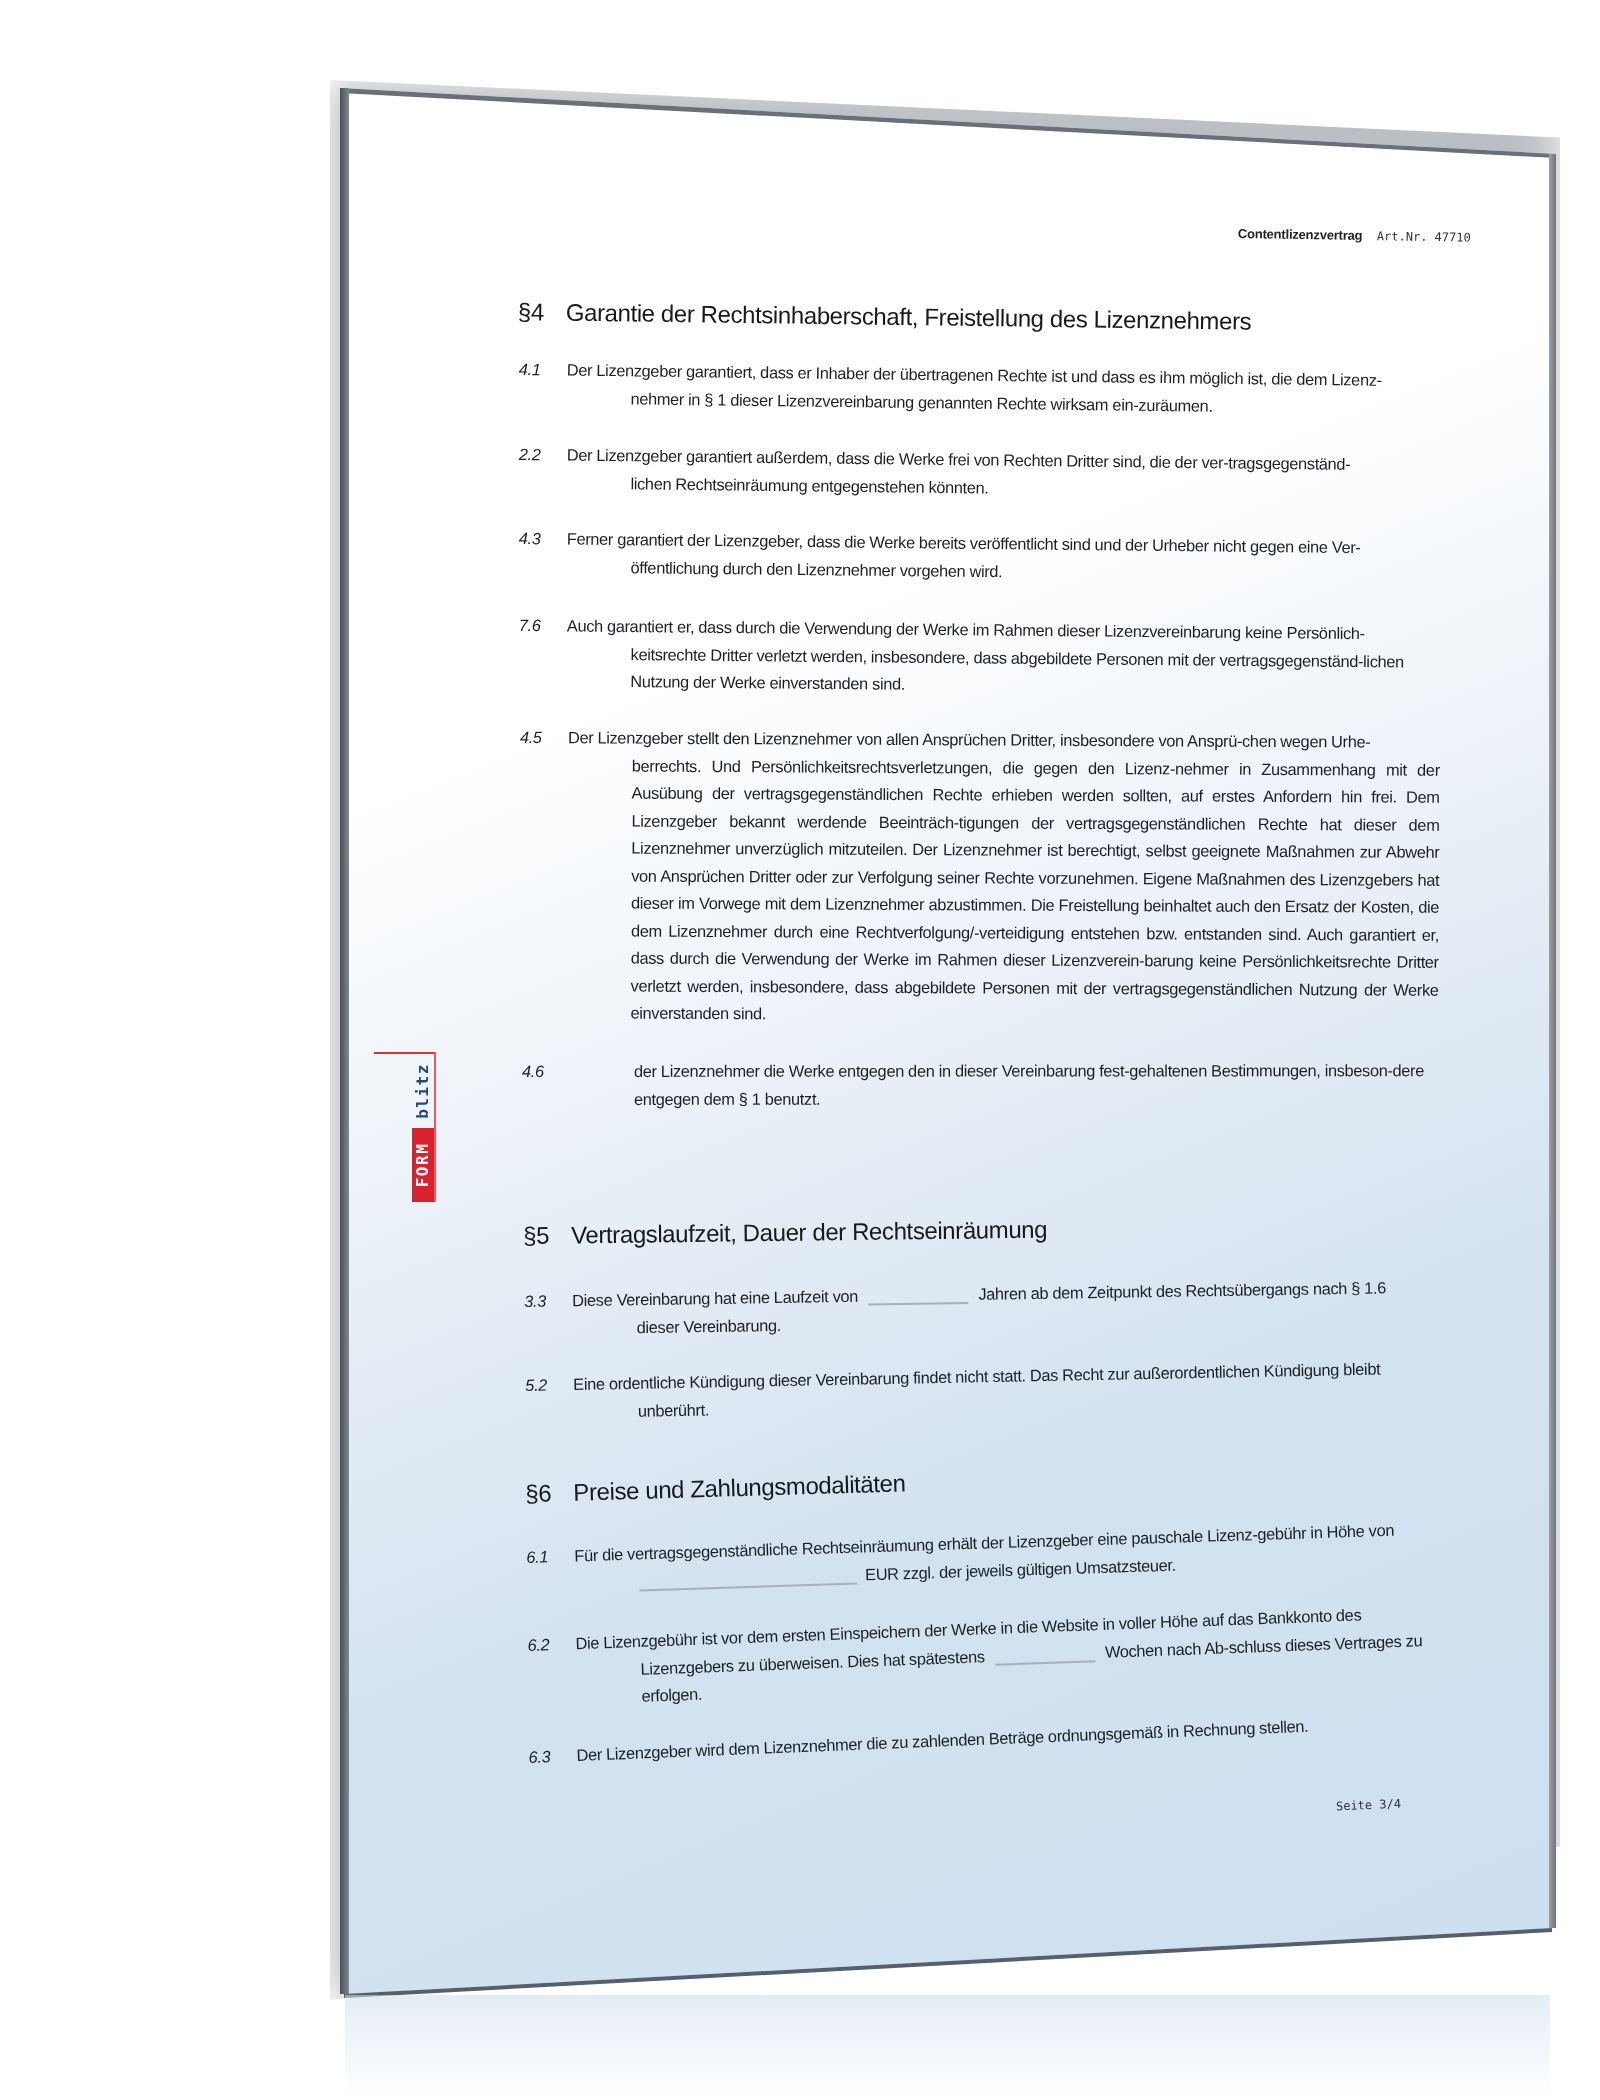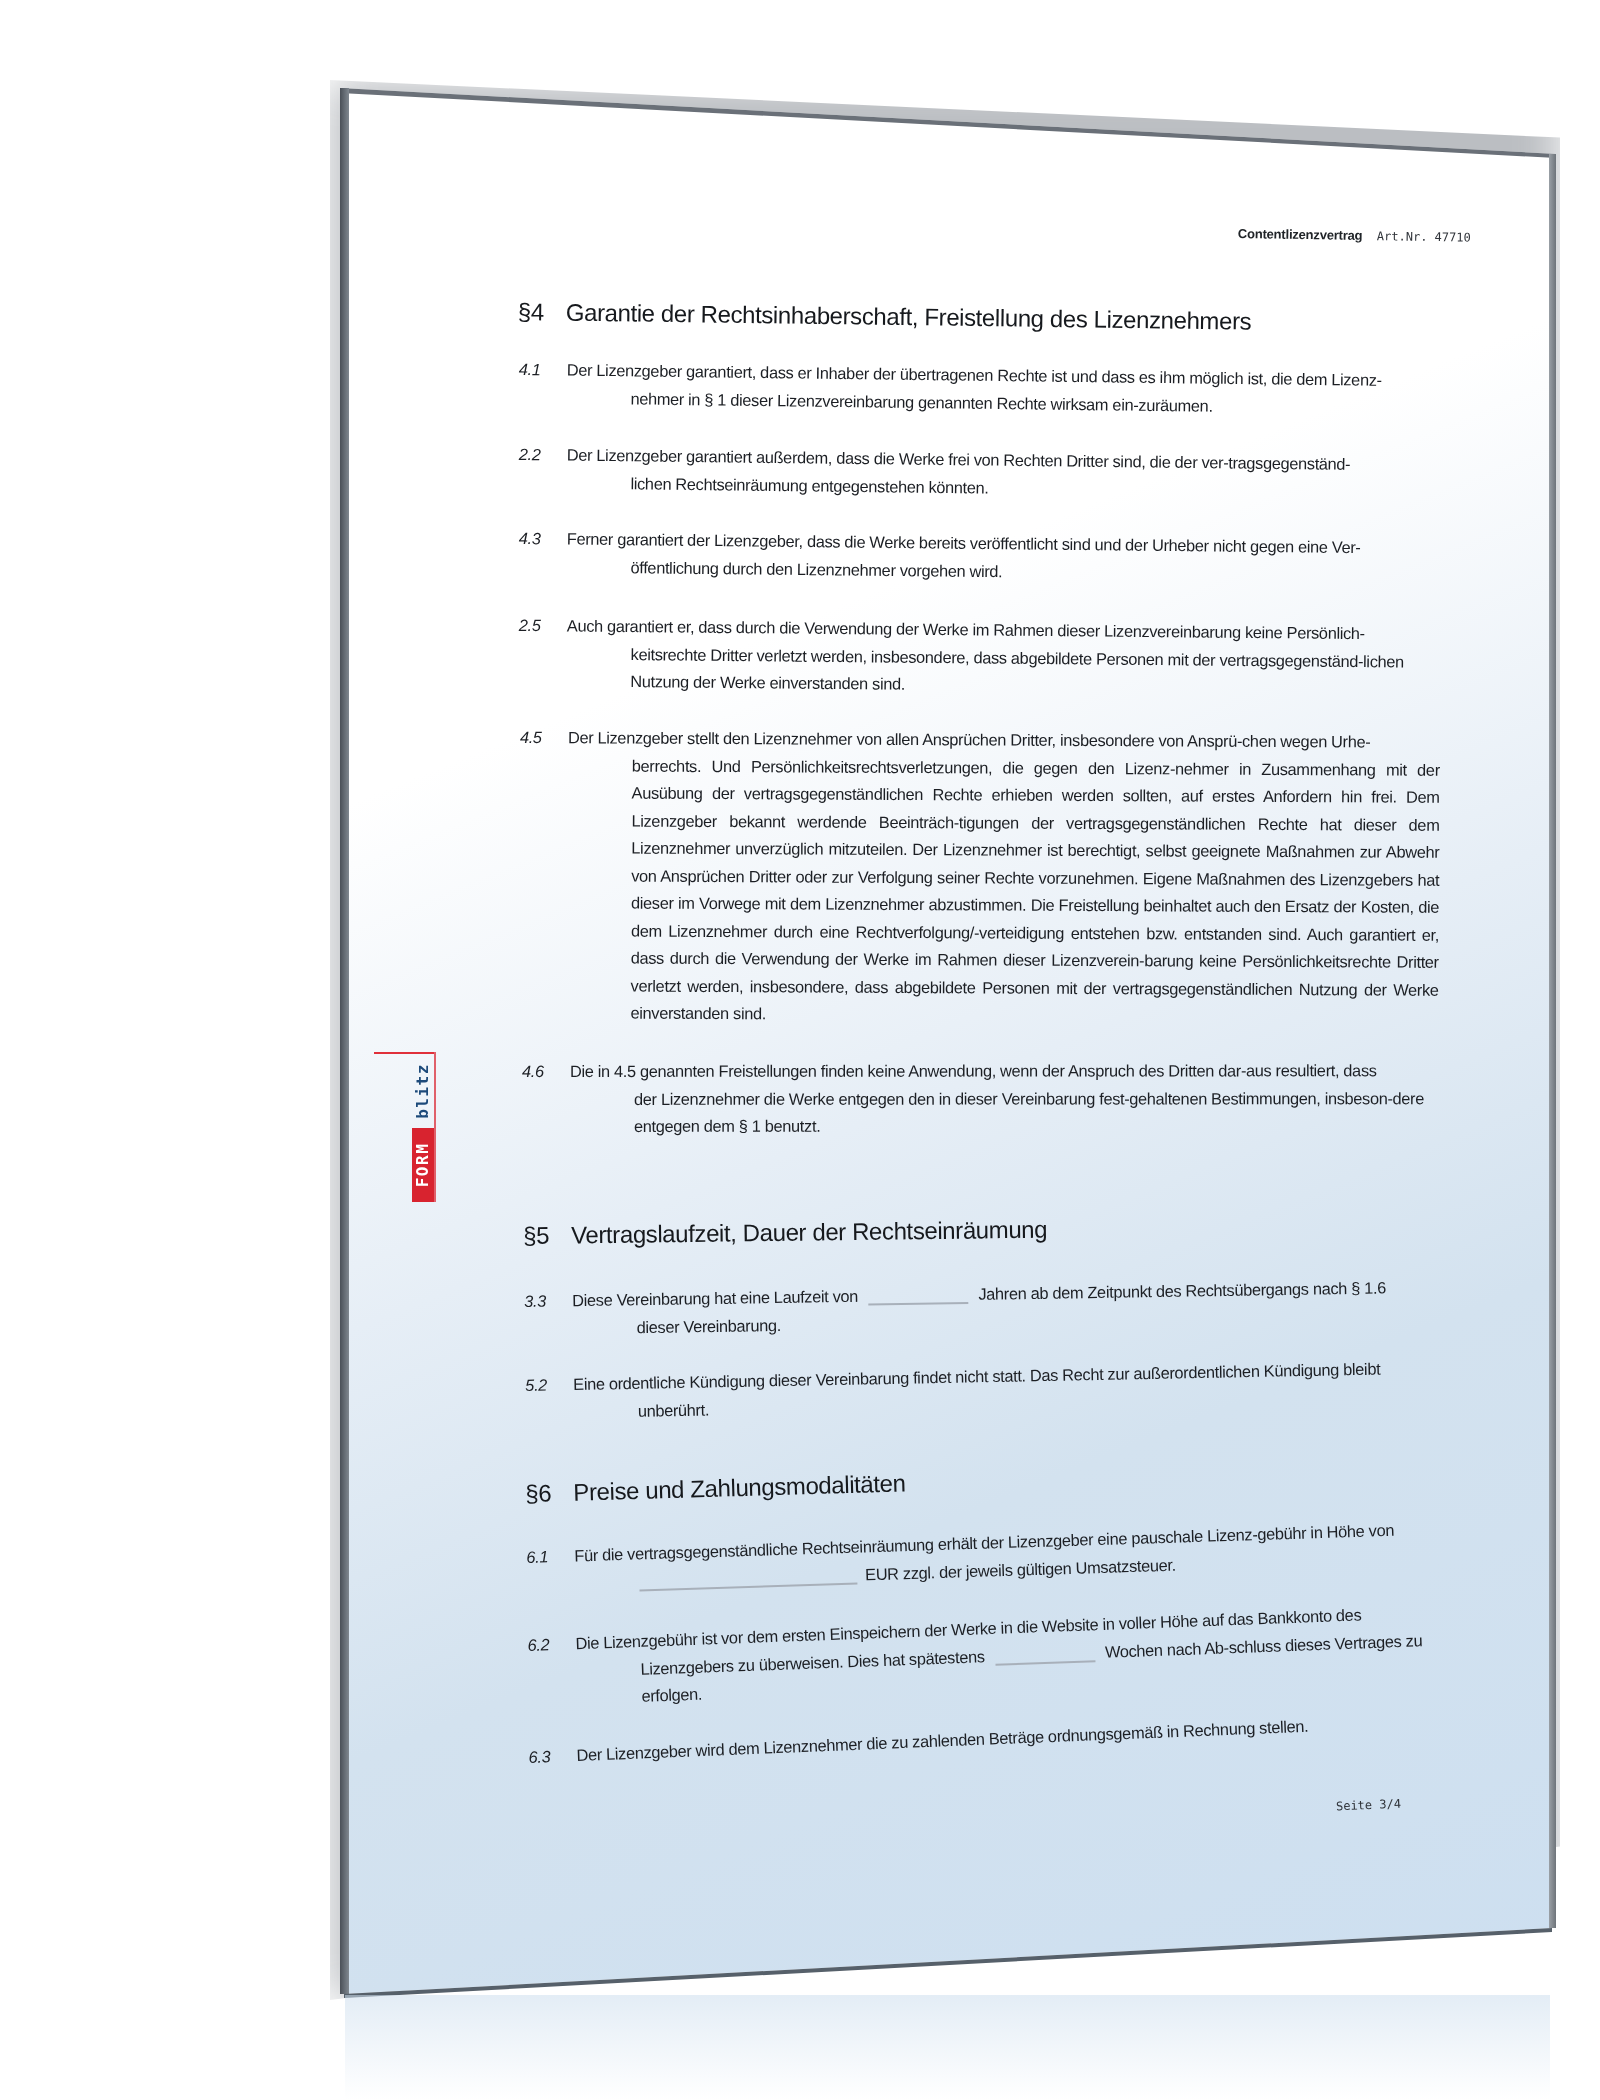--- a/index.html
+++ b/index.html
@@ -136,34 +136,33 @@
       <span class="rest">lichen Rechtseinräumung entgegenstehen könnten.</span>
     </div>
 
     <div class="clause" style="left:519px; top:509px; width:925px; transform: rotate(0.62deg);">
       <span class="cnum">4.3</span>
       <span class="first">Ferner garantiert der Lizenzgeber, dass die Werke bereits veröffentlicht sind und der Urheber nicht gegen eine Ver-</span>
       <span class="rest">öffentlichung durch den Lizenznehmer vorgehen wird.</span>
     </div>
 
     <div class="clause" style="left:519px; top:596px; width:925px; transform: rotate(0.55deg);">
-      <span class="cnum">2.5</span>
+      <span class="cnum">7.6</span>
       <span class="first">Auch garantiert er, dass durch die Verwendung der Werke im Rahmen dieser Lizenzvereinbarung keine Persönlich-</span>
       <span class="rest">keitsrechte Dritter verletzt werden, insbesondere, dass abgebildete Personen mit der vertragsgegenständ-lichen Nutzung der Werke einverstanden sind.</span>
     </div>
 
     <div class="clause" style="left:520px; top:708px; width:920px; transform: rotate(0.3deg);">
       <span class="cnum">4.5</span>
       <span class="first">Der Lizenzgeber stellt den Lizenznehmer von allen Ansprüchen Dritter, insbesondere von Ansprü-chen wegen Urhe-</span>
       <span class="rest justify">berrechts. Und Persönlichkeitsrechtsverletzungen, die gegen den Lizenz-nehmer in Zusammenhang mit der Ausübung der vertragsgegenständlichen Rechte erhieben werden sollten, auf erstes Anfordern hin frei. Dem Lizenzgeber bekannt werdende Beeinträch-tigungen der vertragsgegenständlichen Rechte hat dieser dem Lizenznehmer unverzüglich mitzuteilen. Der Lizenznehmer ist berechtigt, selbst geeignete Maßnahmen zur Abwehr von Ansprüchen Dritter oder zur Verfolgung seiner Rechte vorzunehmen. Eigene Maßnahmen des Lizenzgebers hat dieser im Vorwege mit dem Lizenznehmer abzustimmen. Die Freistellung beinhaltet auch den Ersatz der Kosten, die dem Lizenznehmer durch eine Rechtverfolgung/-verteidigung entstehen bzw. entstanden sind. Auch garantiert er, dass durch die Verwendung der Werke im Rahmen dieser Lizenzverein-barung keine Persönlichkeitsrechte Dritter verletzt werden, insbesondere, dass abgebildete Personen mit der vertragsgegenständlichen Nutzung der Werke einverstanden sind.</span>
     </div>
 
     <div class="clause" style="left:522px; top:1042px; width:920px; transform: rotate(-0.05deg);">
       <span class="cnum">4.6</span>
-      <span class="first">Die in 4.5 genannten Freistellungen finden keine Anwendung, wenn der Anspruch des Dritten dar-aus resultiert, dass</span>
       <span class="rest">der Lizenznehmer die Werke entgegen den in dieser Vereinbarung fest-gehaltenen Bestimmungen, insbeson-dere entgegen dem § 1 benutzt.</span>
     </div>
 
     <div class="sec-heading" style="left:523px; top:1206px; transform: rotate(-0.7deg);">
       <span class="num">§5</span><span>Vertragslaufzeit, Dauer der Rechtseinräumung</span>
     </div>
 
     <div class="clause" style="left:524px; top:1272px; width:920px; transform: rotate(-0.9deg);">
       <span class="cnum">3.3</span>
       <span class="first">

